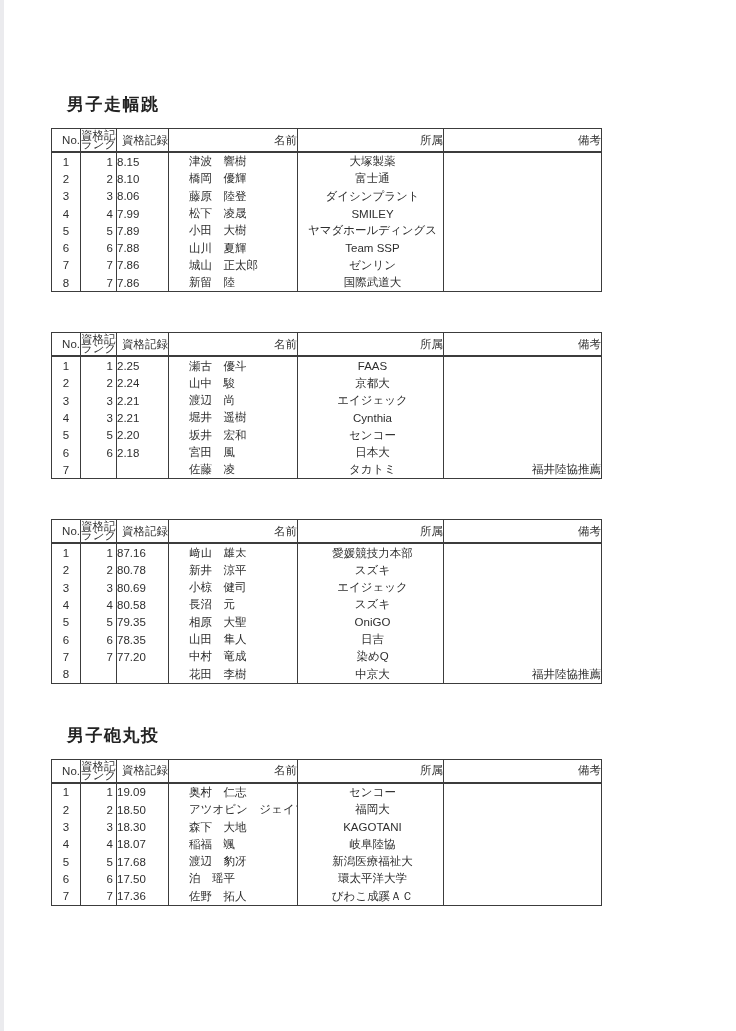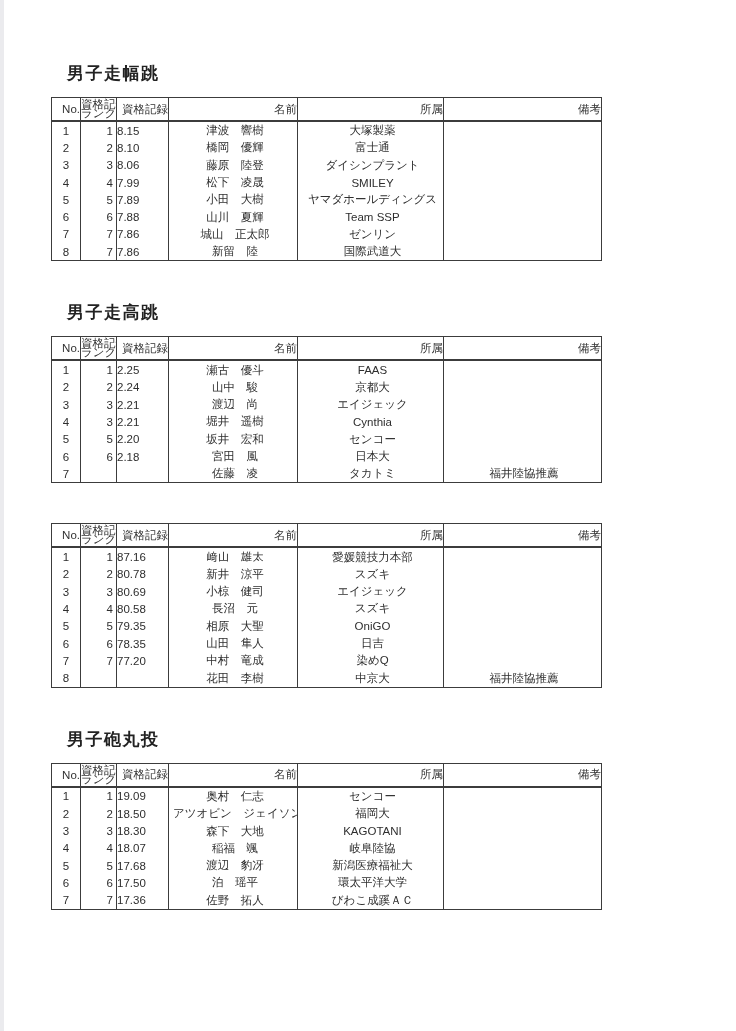--- a/index.html
+++ b/index.html
@@ -11,20 +11,21 @@
     position:relative;
     overflow:hidden;
   }
   .page-edge-left {
     position:absolute; left:0; top:0;
     width:4px; height:100%;
     background:#ebebee;
   }
   .content {
     padding:62px 0 0 51px;
+    margin-top:31px;
   }
   .event-section { margin:0 0 40px 0; }
   .event-title {
     font-size:17px;
     font-weight:bold;
     letter-spacing:1.5px;
     color:#222222;
     margin:0 0 12px 16px;
   }
   table.results-table {
@@ -60,23 +61,23 @@
   col.col-rank    { width:36px; }
   col.col-record  { width:52px; }
   col.col-name    { width:129px; }
   col.col-affil   { width:146px; }
   col.col-remarks { width:158px; }
   th.th-rank { font-size:8px; line-height:9px; }
   th.th-rank .rank-line { display:block; }
   td.cell-no      { text-align:center; }
   td.cell-rank    { text-align:right; padding-right:3px; }
   td.cell-record  { text-align:left; padding-right:6px; }
-  td.cell-name    { text-align:center; padding-left:4px; }
+  td.cell-name    { text-align:left; padding-left:20px; }
   td.cell-affil   { text-align:center; padding-left:4px; }
-  td.cell-remarks { text-align:center; padding-left:3px; font-size:10.5px; }
+  td.cell-remarks { text-align:right; padding-left:3px; font-size:10.5px; }
 </style>
 </head>
 <body>
 
 <div class="page-edge-left"></div>
 
 <div class="content" id="content-root">
   <section class="event-section">
     <h2 class="event-title">男子走幅跳</h2>
     <table class="results-table">
@@ -171,21 +172,20 @@
     <td class="cell-record">7.86</td>
     <td class="cell-name">新留　陸</td>
     <td class="cell-affil">国際武道大</td>
     <td class="cell-remarks"></td>
   </tr>
 </tbody>
     </table>
   </section>
 
   <section class="event-section">
-    <h2 class="event-title">男子走高跳</h2>
     <table class="results-table">
       <colgroup>
         <col class="col-no">
           <col class="col-rank">
           <col class="col-record">
         <col class="col-name">
           <col class="col-affil">
           <col class="col-remarks">
       </colgroup>
       <thead>

